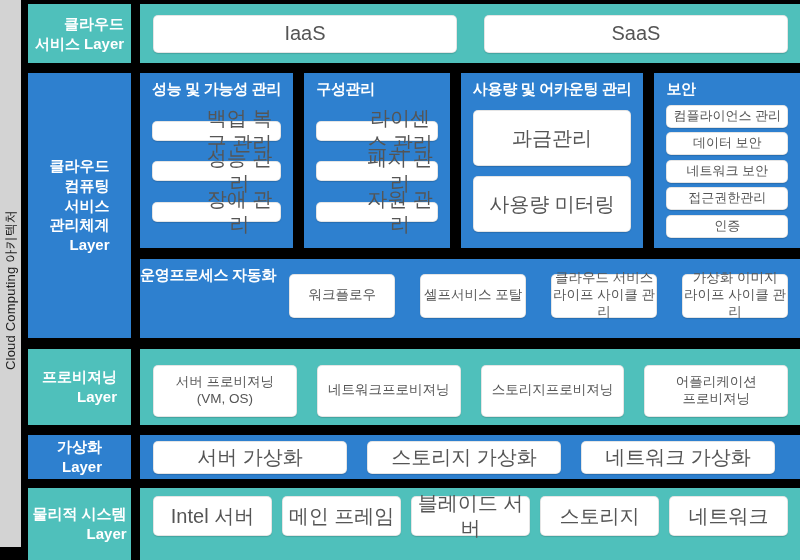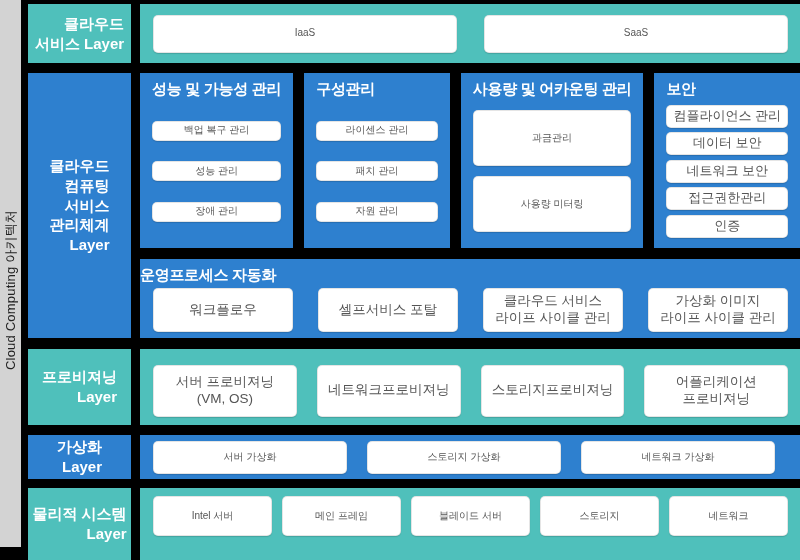--- a/index.html
+++ b/index.html
@@ -30,43 +30,43 @@
   .blue{background:var(--blue,#2E80CF);}
 
   
   .band{position:absolute;left:140px;width:660px;box-sizing:border-box;}
   .hflex{display:flex;align-items:center;}
 
   .wbox{
     background:#fff;border:1px solid rgba(0,0,0,0.10);border-radius:5px;
     box-shadow:0 1px 1px rgba(0,0,0,0.15);
     display:flex;align-items:center;justify-content:center;
-    color:var(--box_text,#555);font-size:10px;text-align:center;
+    color:var(--box_text,#555);font-size:20px;text-align:center;
     white-space:pre-line;line-height:1.25;box-sizing:border-box;flex:1;
   }
 
   
   .row1{top:4px;height:59px;padding:0 12px 0 13px;gap:27px;}
   .row1 .wbox{height:38px;flex:1;}
 
   
   .row2a{position:absolute;left:140px;top:73px;width:660px;height:175px;display:flex;gap:11px;}
   .mcol{flex:1;display:flex;flex-direction:column;box-sizing:border-box;padding:5px 12px 6px;}
   .mhead{
     color:#fff;font-weight:bold;font-size:15px;letter-spacing:-0.3px;
     height:22px;line-height:22px;flex:0 0 auto;white-space:nowrap;
   }
   .mboxes{flex:1;display:flex;flex-direction:column;justify-content:space-evenly;}
   .mboxes .wbox{flex:0 0 auto;width:100%;}
-  .h34{height:20px;}
+  .h34{height:20px;padding-left:46px;}
   .h56{height:56px;}
   .h23{height:23px;font-size:13px;}
 
   
-  .row2b{position:absolute;left:140px;top:259px;width:660px;height:79px;display:flex;flex-direction:column;box-sizing:border-box;}
+  .row2b{position:absolute;left:140px;top:259px;width:660px;height:79px;display:flex;flex-direction:row;box-sizing:border-box;}
   .row2b .mhead{margin-top:5px;}
   .aboxes{flex:1;display:flex;align-items:center;gap:25px;padding:2px 12px 8px 13px;}
   .aboxes .wbox{height:44px;font-size:13.5px;}
 
   
   .row3{top:349px;height:76px;padding:7px 12px 0 13px;gap:20px;}
   .row3 .wbox{height:52px;font-size:13.5px;}
 
   
   .row4{top:435px;height:44px;padding:0 25px 0 13px;gap:20px;}

